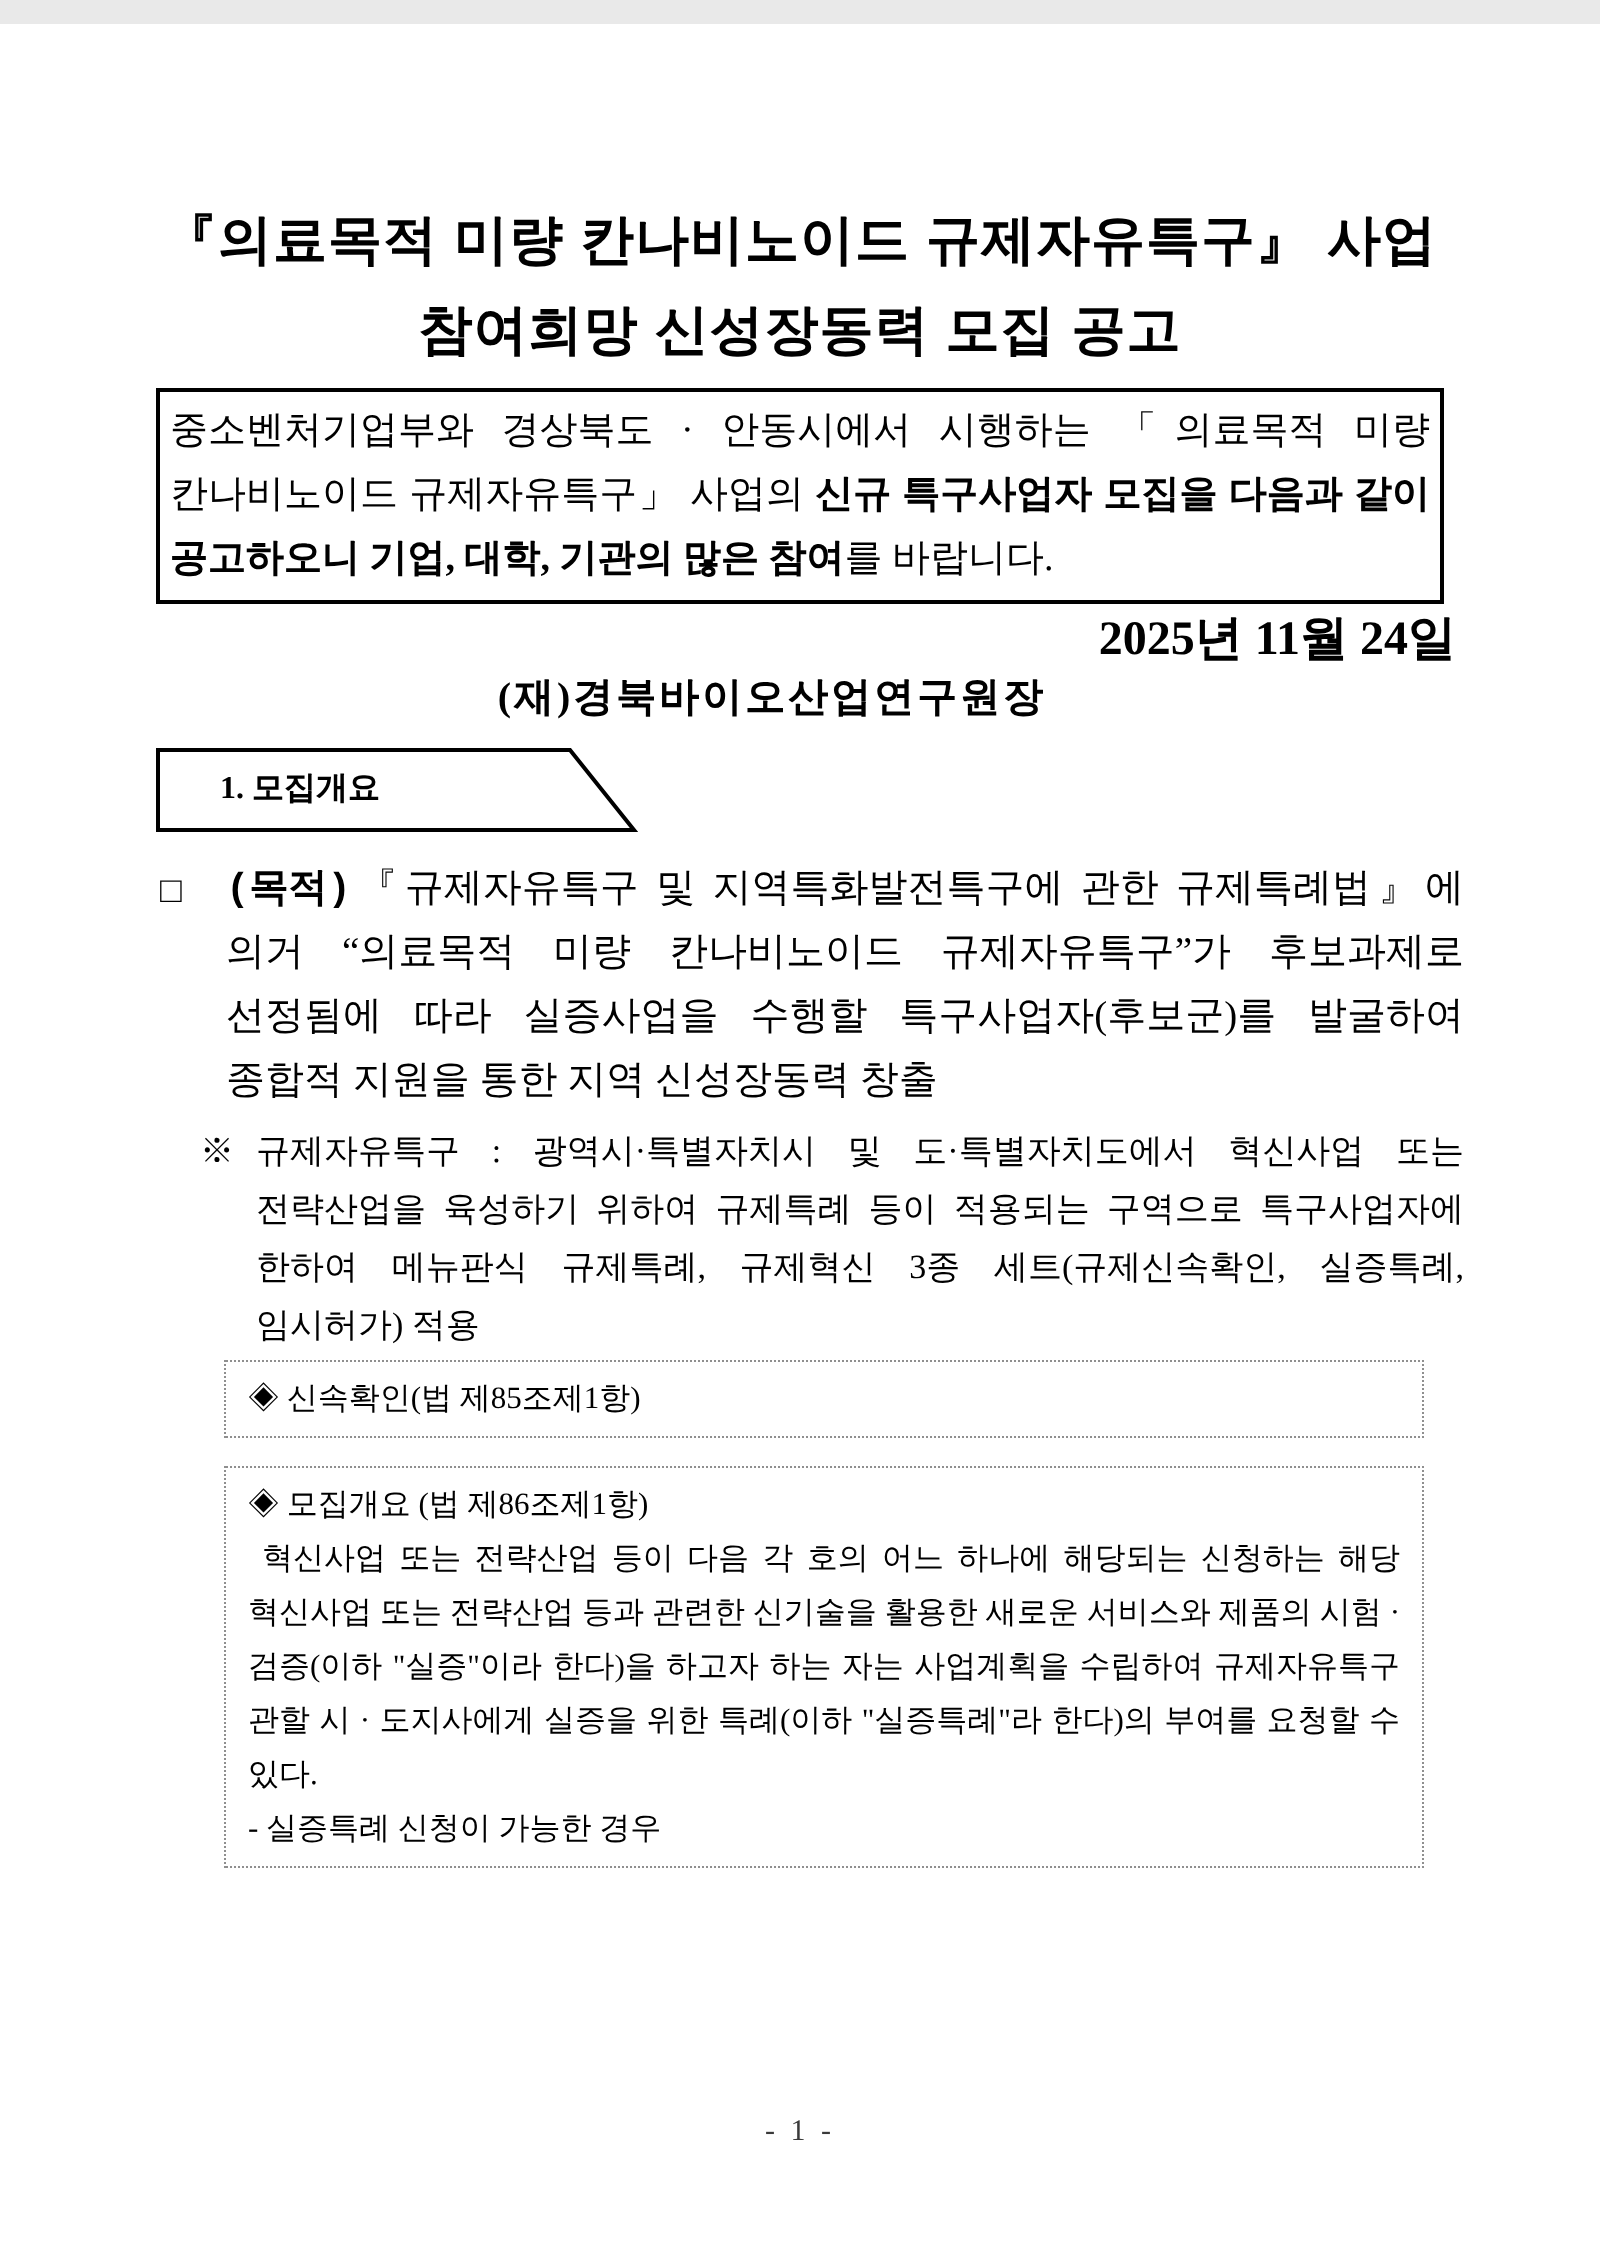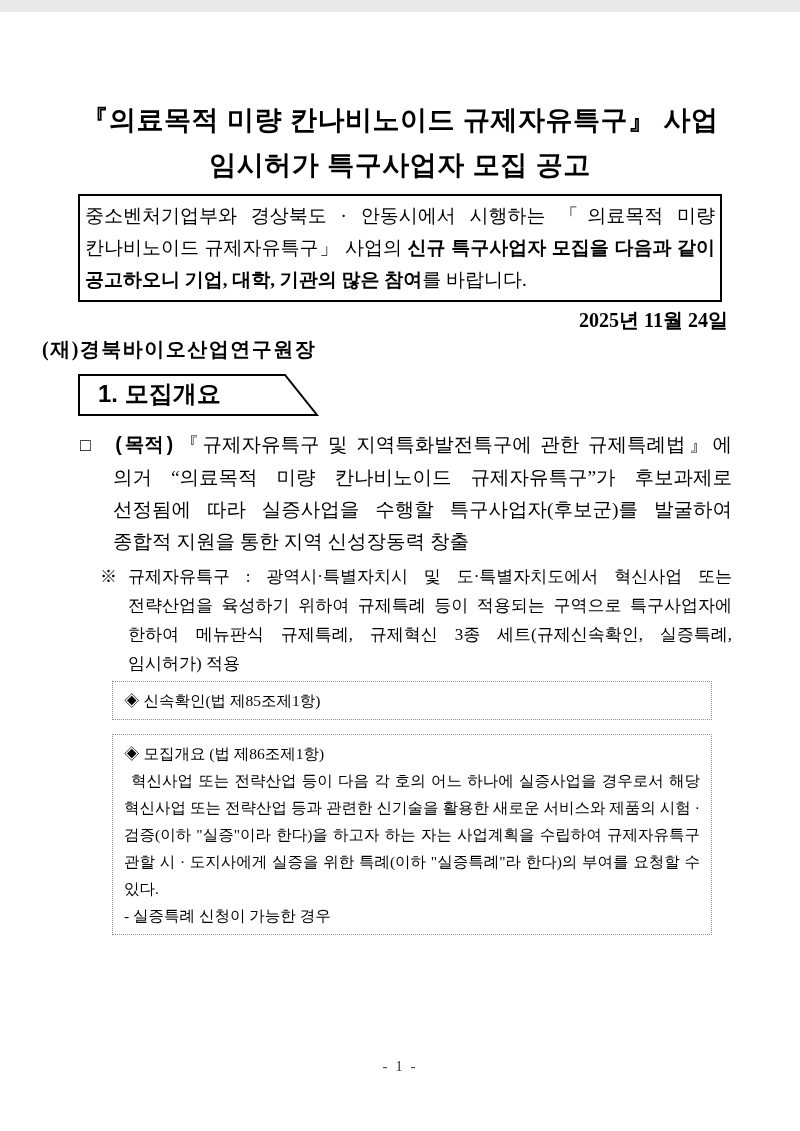--- a/index.html
+++ b/index.html
@@ -32,48 +32,48 @@
     line-height: 32px;
     text-align: justify;
     word-break: keep-all;
   }
   .intro-box .b { font-weight: bold; }
   
   .date-line {
     margin: 5px 72px 0 0;
     text-align: right;
     font-weight: bold;
-    font-size: 20px;
+    font-size: 24px;
     line-height: 27px;
   }
   .signature-line {
     margin: 1px 70px 0 0;
-    text-align: left;
+    text-align: center;
     font-weight: bold;
     font-size: 20px;
     line-height: 28px;
     letter-spacing: 1.5px;
     padding-left: 42px;
   }
   
   .section-heading {
     position: relative;
     margin: 11px 0 0 78px;
     width: 242px;
     height: 42px;
   }
   .section-heading svg { position: absolute; left: 0; top: 0; }
   .section-heading .label {
     position: absolute;
-    left: 20px;
+    left: 32px;
     top: 50%;
     transform: translateY(-52%);
-    font-family: Liberation Sans, sans-serif;
+    font-family: Liberation Serif, serif;
     font-weight: bold;
-    font-size: 24px;
+    font-size: 16px;
     white-space: nowrap;
   }
   
   .hang { display: flex; align-items: flex-start; word-break: keep-all; }
   .hang .marker { flex: 0 0 auto; }
   .hang .content { flex: 1 1 auto; text-align: justify; }
   .purpose {
     margin: 13px 68px 0 80px;
     font-size: 19.5px;
     line-height: 32px;
@@ -113,21 +113,21 @@
     letter-spacing: 2px;
   }
 </style>
 </head>
 <body>
 
 <div class="page">
 
   <div class="title-block">
     <div>『의료목적 미량 칸나비노이드 규제자유특구』 사업</div>
-    <div>임시허가 특구사업자 모집 공고</div>
+    <div>참여희망 신성장동력 모집 공고</div>
   </div>
 
   <div class="intro-box">
     <span>중소벤처기업부와 경상북도 · 안동시에서 시행하는 「의료목적 미량 칸나비노이드 규제자유특구」 사업의 </span><span class="b">신규 특구사업자 모집을 다음과 같이 공고하오니 기업, 대학, 기관의 많은 참여</span><span>를 바랍니다.</span>
   </div>
 
   <div class="date-line">2025년 11월 24일</div>
   <div class="signature-line">(재)경북바이오산업연구원장</div>
 
   <div class="section-heading">
@@ -146,19 +146,19 @@
     <span class="marker">※</span>
     <div class="content">규제자유특구 : 광역시·특별자치시 및 도·특별자치도에서 혁신사업 또는 전략산업을 육성하기 위하여 규제특례 등이 적용되는 구역으로 특구사업자에 한하여 메뉴판식 규제특례, 규제혁신 3종 세트(규제신속확인, 실증특례, 임시허가) 적용</div>
   </div>
 
   <div class="info-box">
     <div class="box-title">◈ 신속확인(법 제85조제1항)</div>
   </div>
 
   <div class="info-box second">
     <div class="box-title">◈ 모집개요 (법 제86조제1항)</div>
-    <div class="box-body">혁신사업 또는 전략산업 등이 다음 각 호의 어느 하나에 실증사업을 경우로서 해당 혁신사업 또는 전략산업 등과 관련한 신기술을 활용한 새로운 서비스와 제품의 시험 · 검증(이하 "실증"이라 한다)을 하고자 하는 자는 사업계획을 수립하여 규제자유특구 관할 시 · 도지사에게 실증을 위한 특례(이하 "실증특례"라 한다)의 부여를 요청할 수 있다.</div>
+    <div class="box-body">혁신사업 또는 전략산업 등이 다음 각 호의 어느 하나에 해당되는 신청하는 해당 혁신사업 또는 전략산업 등과 관련한 신기술을 활용한 새로운 서비스와 제품의 시험 · 검증(이하 "실증"이라 한다)을 하고자 하는 자는 사업계획을 수립하여 규제자유특구 관할 시 · 도지사에게 실증을 위한 특례(이하 "실증특례"라 한다)의 부여를 요청할 수 있다.</div>
     <div class="box-body case-lead">- 실증특례 신청이 가능한 경우</div>
   </div>
 
   <div class="page-footer">- 1 -</div>
 
 </div>
 
 </body></html>

